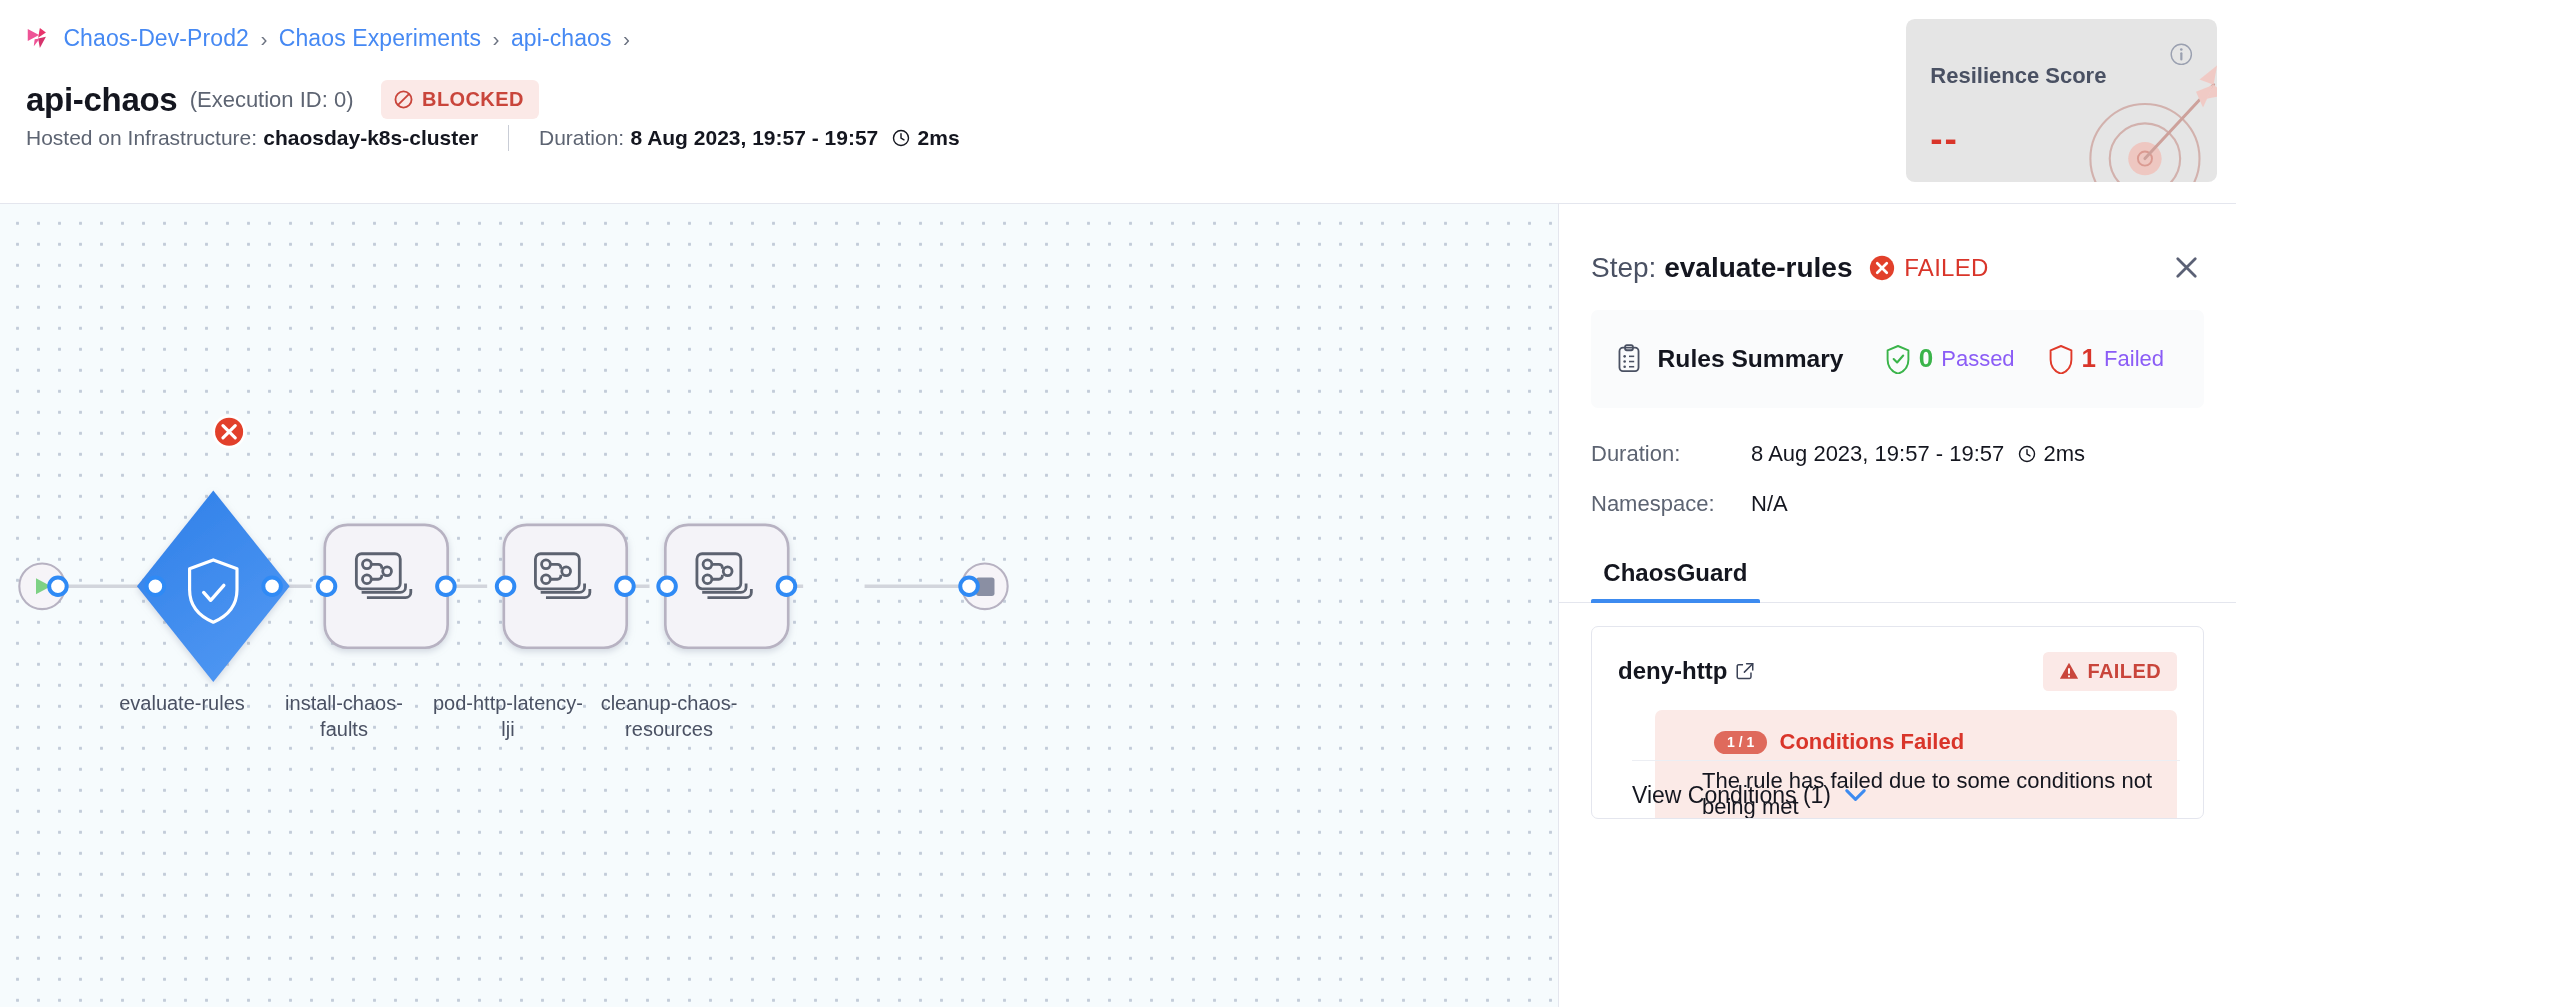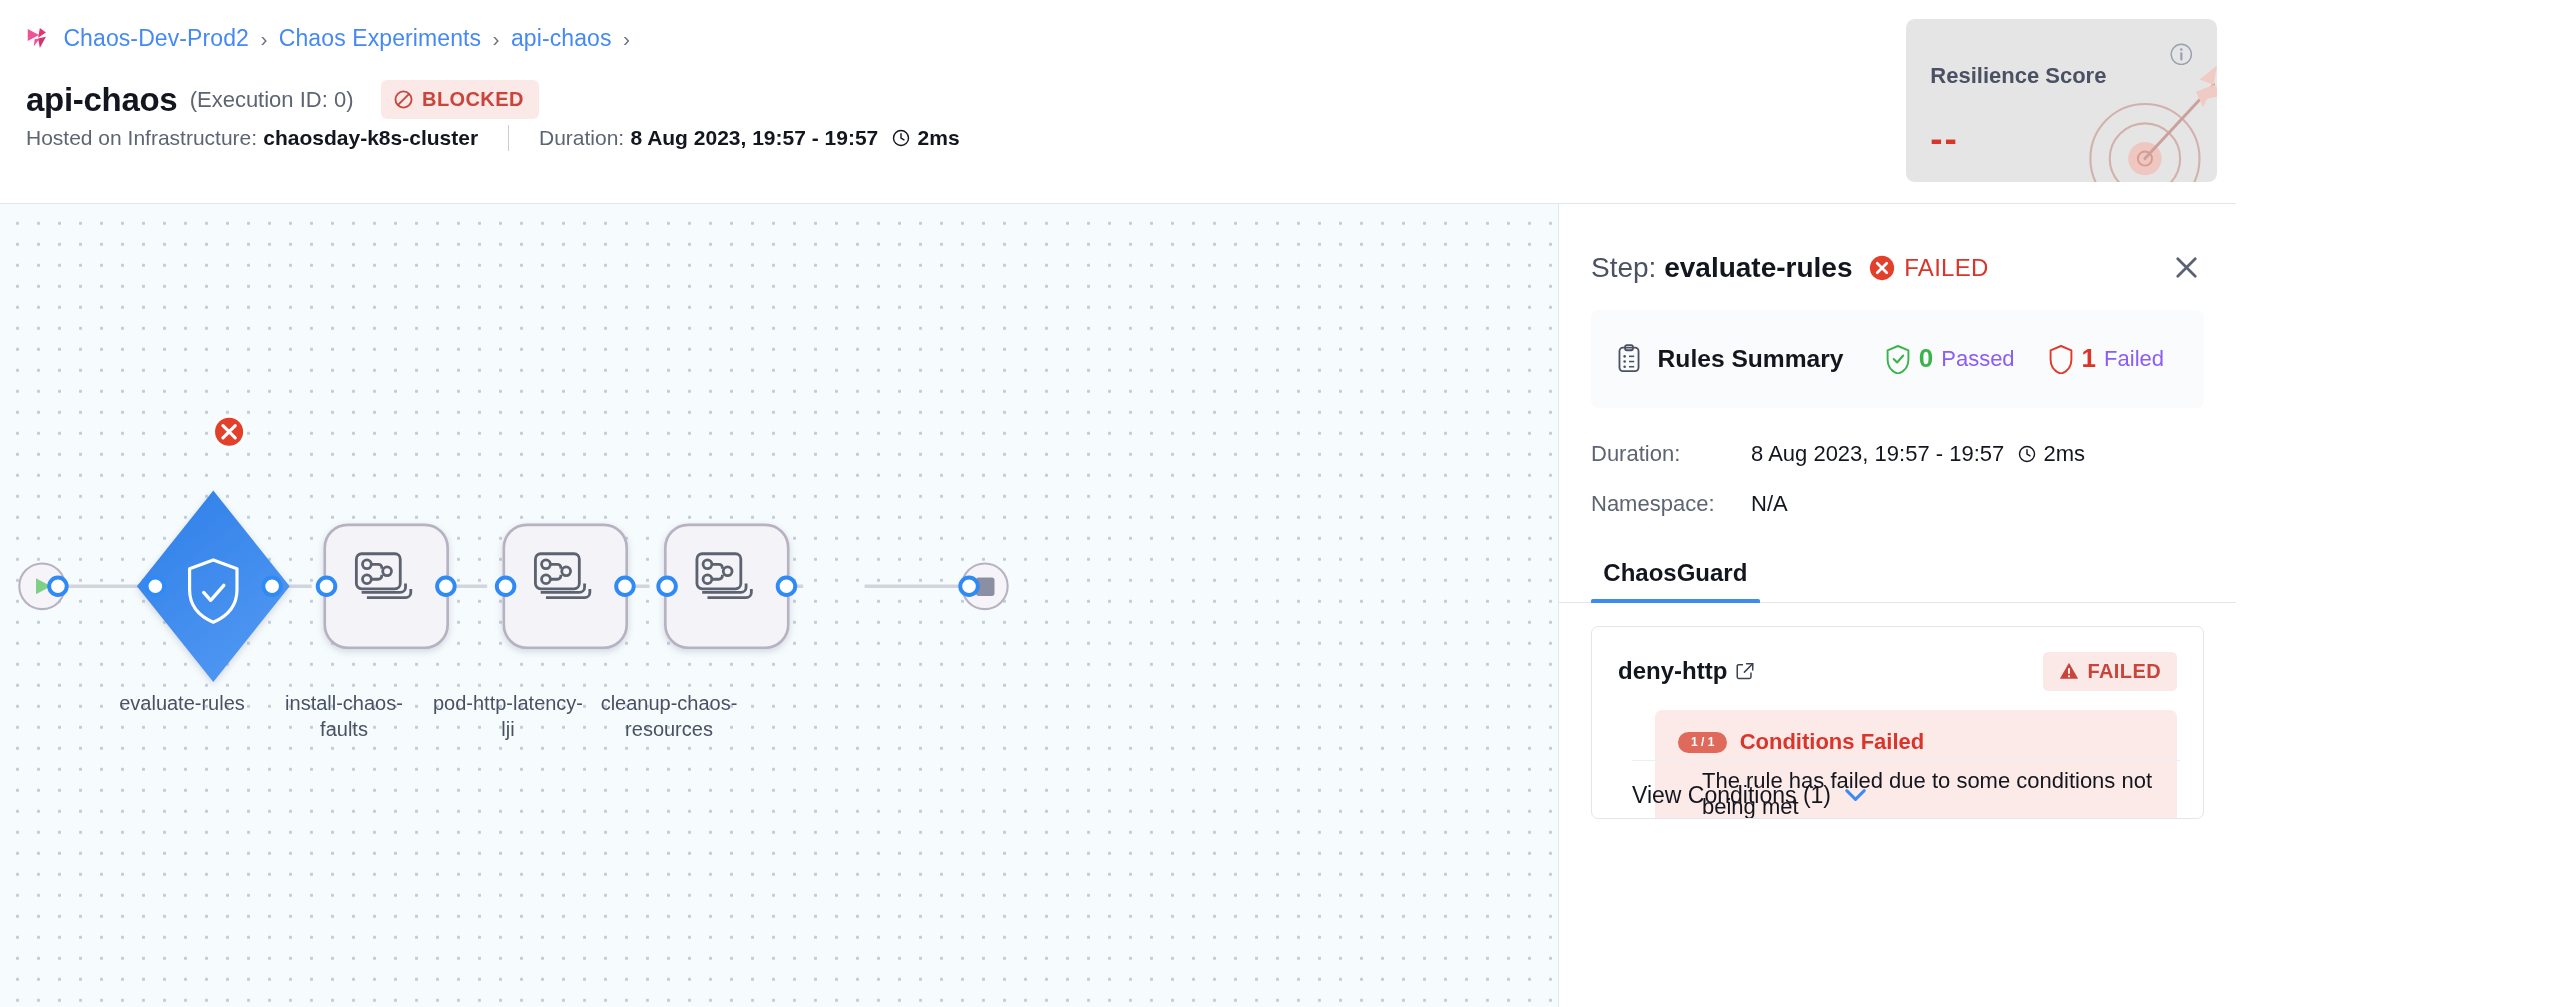--- a/index.html
+++ b/index.html
@@ -113,21 +113,21 @@
   .ext-icon { width:18.5px; height:18.5px; margin-left:8.8px; display:block; }
   .rule-badge {
     margin-left:auto; display:flex; align-items:center; gap:8px;
     background:#fbe9e7; border-radius:5.3px; padding: 8px 16px;
   }
   .rule-badge .warn { width:20px; height:20px; display:block; }
   .rule-badge .txt { font-size:20px; font-weight:700; color:#c9453b; letter-spacing:0.4px; }
 
   .cond-box { margin: 19.3px 0 0 37px; background:#fbeae7; border-radius:7px; padding: 19.3px 23px 21px 23px; }
   .cond-head { display:flex; align-items:center; gap:12.3px; }
-  .cond-pill { background:#df6a5c; color:#fff; font-size:12px; font-weight:700; border-radius:12.3px; padding: 3.5px 13px; }
+  .cond-pill { background:#df6a5c; color:#fff; font-size:14px; font-weight:700; border-radius:12.3px; padding: 3.5px 13px; margin-left: 36px; }
   .cond-head-txt { font-size:22px; font-weight:700; color:#d9352a; }
   .cond-desc { margin-top:12.3px; font-size:22px; color:#14161f;margin-left:24px; }
 
   .view-cond {
     position:absolute; left:40px; bottom:0; width: calc(100% - 63px);
     display:flex; align-items:center; gap:13px; height:58px;
     border-top:0.9px solid #eceef3; padding-top: 10.5px;
   }
   .view-cond .txt { font-size:23px; color:#14161f; }
   .chev { width:23px; height:14px; display:block; }

